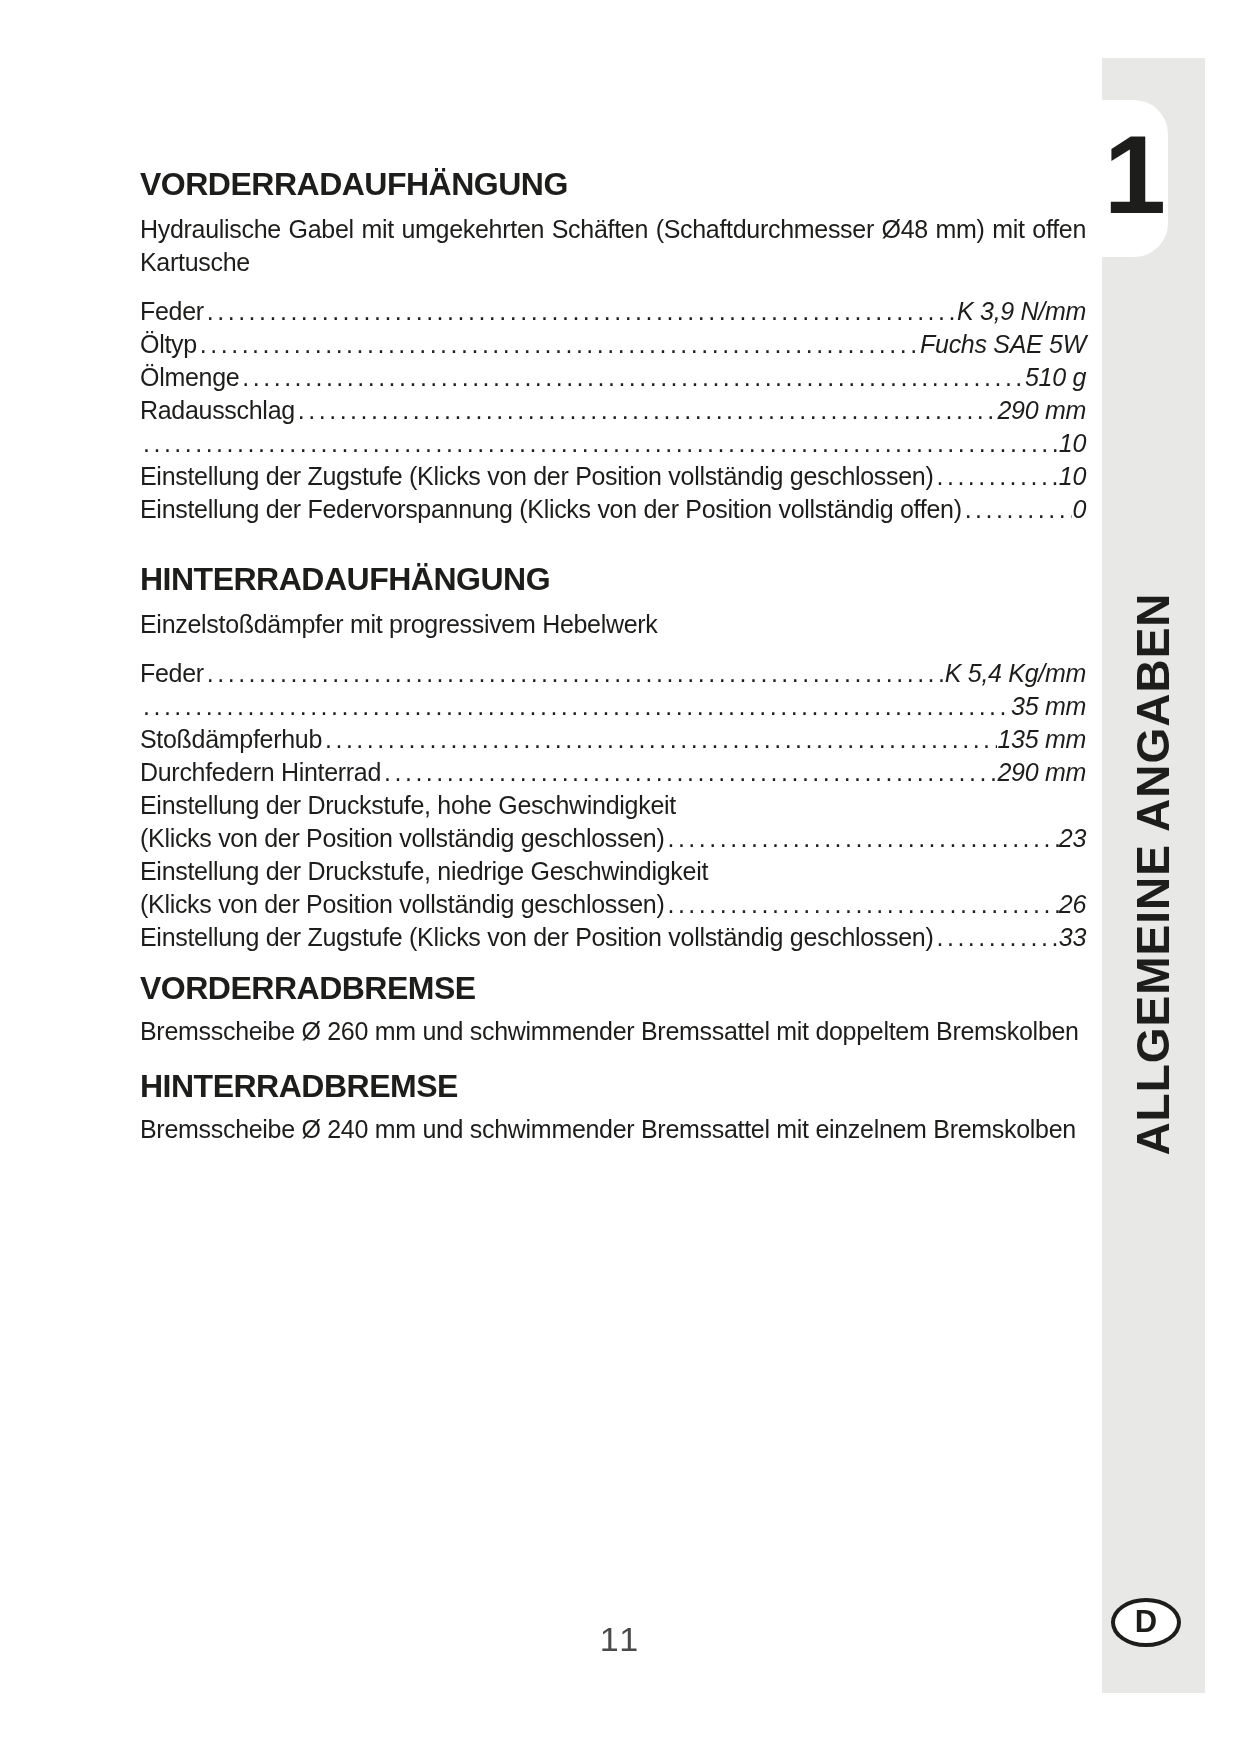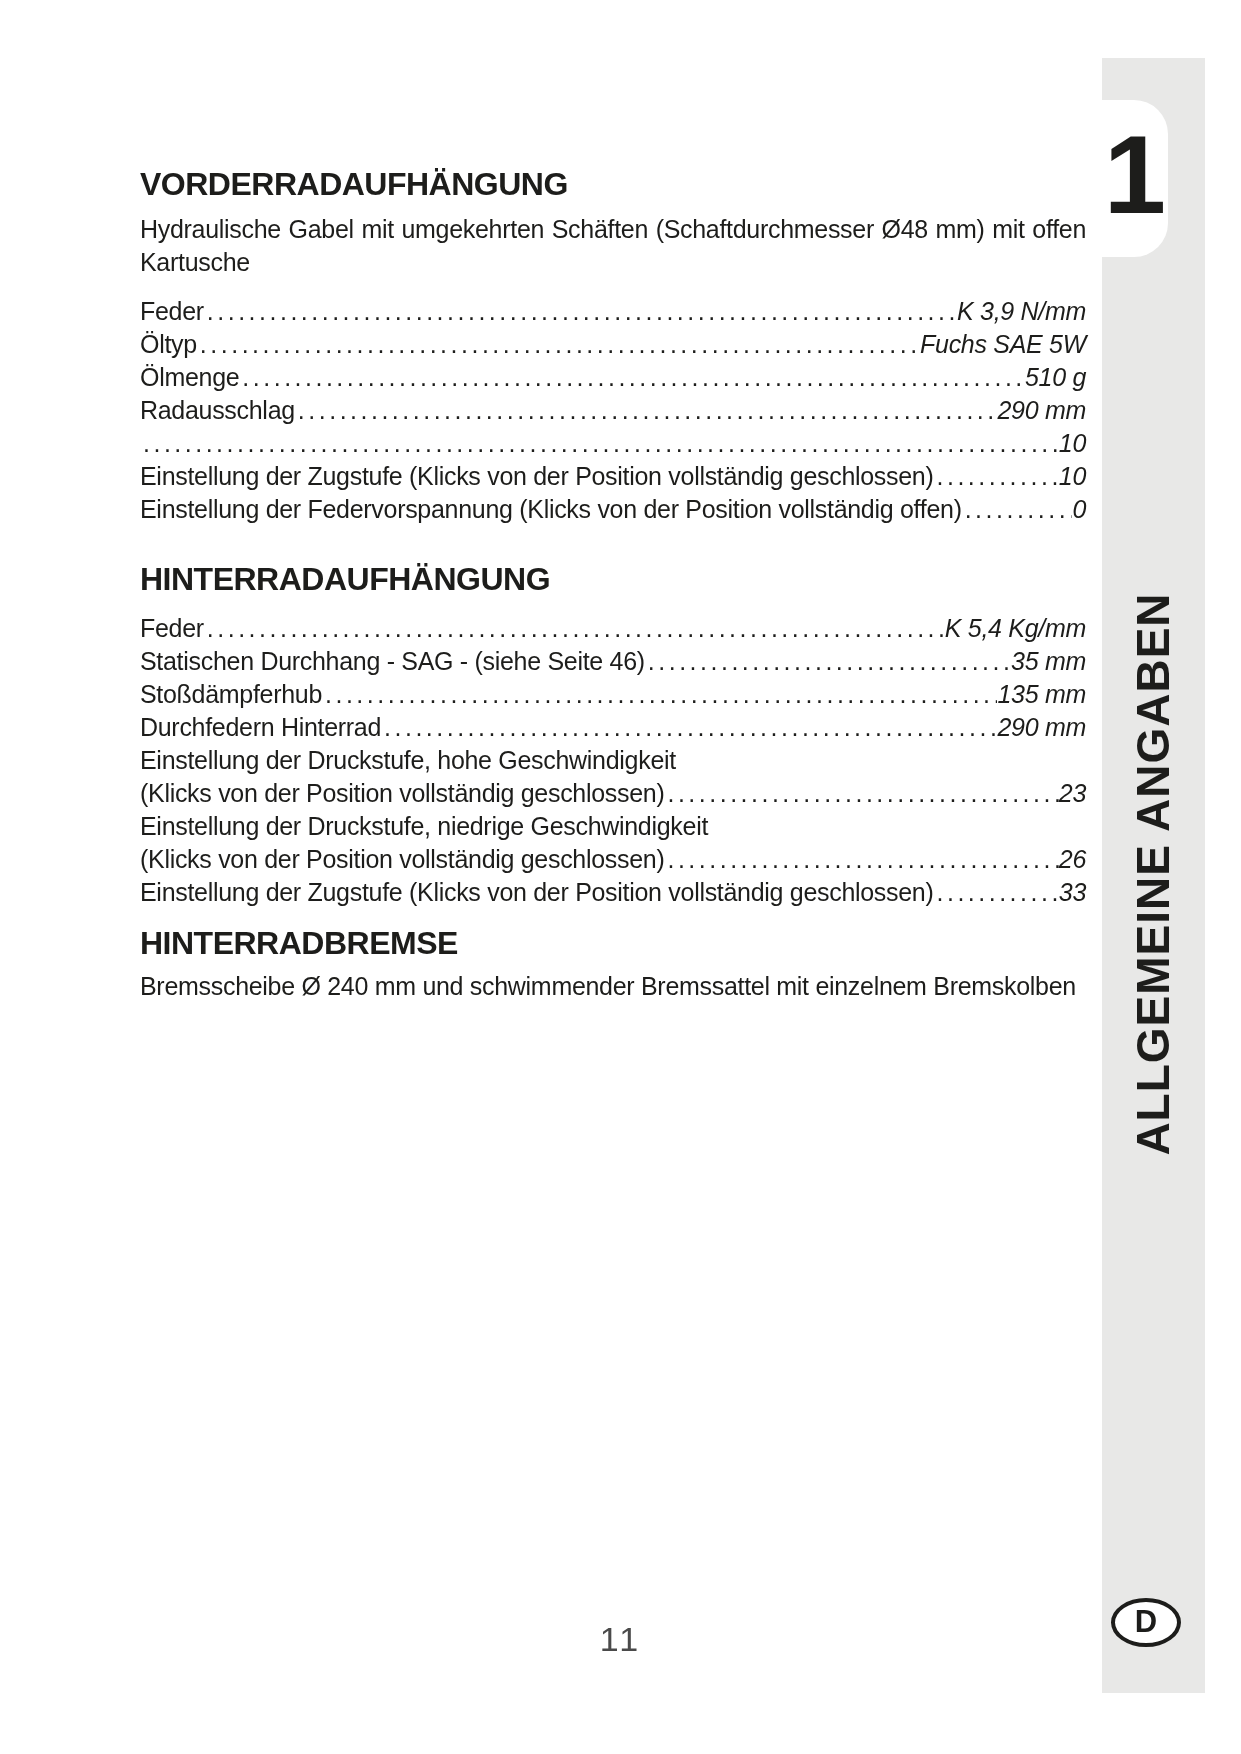--- a/index.html
+++ b/index.html
@@ -144,28 +144,28 @@
           </div>
           <div class="spec-line">
             <span class="spec-label">Einstellung der Federvorspannung (Klicks von der Position vollständig offen)</span>
             <span class="dot-leader">........................................................................................................................................................................................................</span>
             <span class="spec-value">0</span>
           </div>
         </div>
       </div>
       <div class="section">
         <h2 class="section-heading">HINTERRADAUFHÄNGUNG</h2>
+        <p class="intro">Einzelstoßdämpfer mit progressivem Hebelwerk</p>
         <div class="specs">
           <div class="spec-line">
             <span class="spec-label">Feder</span>
             <span class="dot-leader">........................................................................................................................................................................................................</span>
             <span class="spec-value">K 5,4 Kg/mm</span>
           </div>
           <div class="spec-line">
-            <span class="spec-label">Statischen Durchhang - SAG - (siehe Seite 46)</span>
             <span class="dot-leader">........................................................................................................................................................................................................</span>
             <span class="spec-value">35 mm</span>
           </div>
           <div class="spec-line">
             <span class="spec-label">Stoßdämpferhub</span>
             <span class="dot-leader">........................................................................................................................................................................................................</span>
             <span class="spec-value">135 mm</span>
           </div>
           <div class="spec-line">
             <span class="spec-label">Durchfedern Hinterrad</span>
@@ -183,20 +183,24 @@
             <span class="spec-label">(Klicks von der Position vollständig geschlossen)</span>
             <span class="dot-leader">........................................................................................................................................................................................................</span>
             <span class="spec-value">26</span>
           </div>
           <div class="spec-line">
             <span class="spec-label">Einstellung der Zugstufe (Klicks von der Position vollständig geschlossen)</span>
             <span class="dot-leader">........................................................................................................................................................................................................</span>
             <span class="spec-value">33</span>
           </div>
         </div>
+      </div>
+      <div class="section">
+        <h2 class="section-heading">VORDERRADBREMSE</h2>
+        <p class="intro">Bremsscheibe Ø 260 mm und schwimmender Bremssattel mit doppeltem Bremskolben</p>
       </div>
       <div class="section">
         <h2 class="section-heading">HINTERRADBREMSE</h2>
         <p class="intro">Bremsscheibe Ø 240 mm und schwimmender Bremssattel mit einzelnem Bremskolben</p>
       </div>
     </div>
 
 </div>
 
 </body></html>

